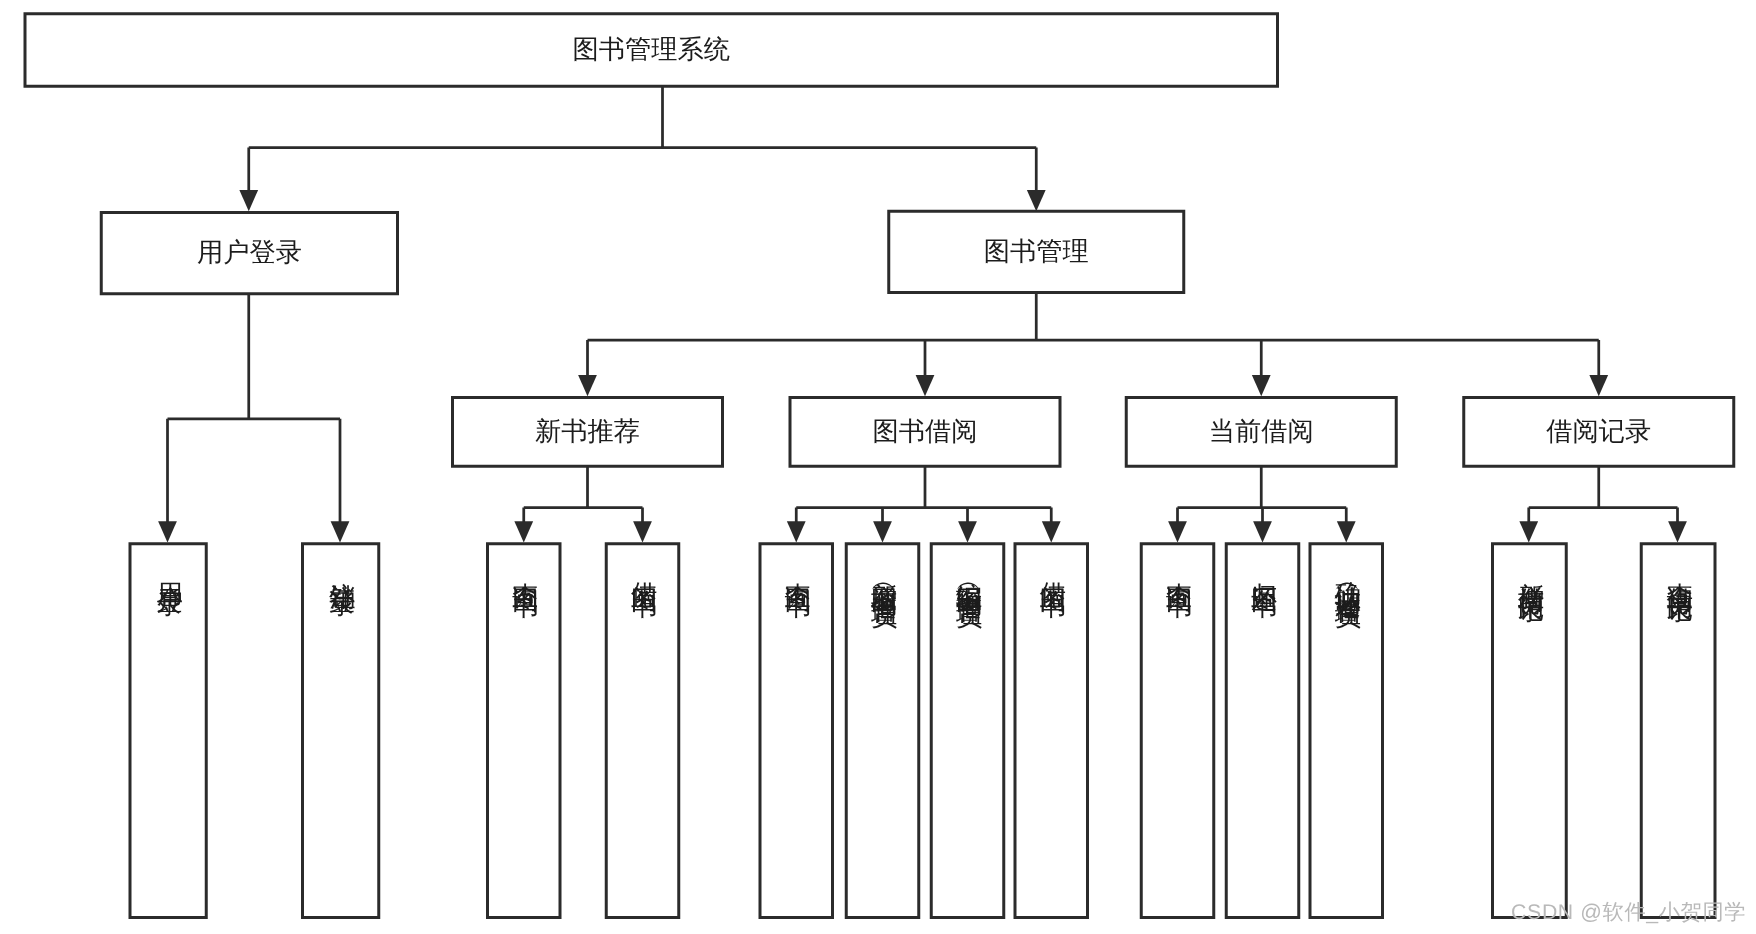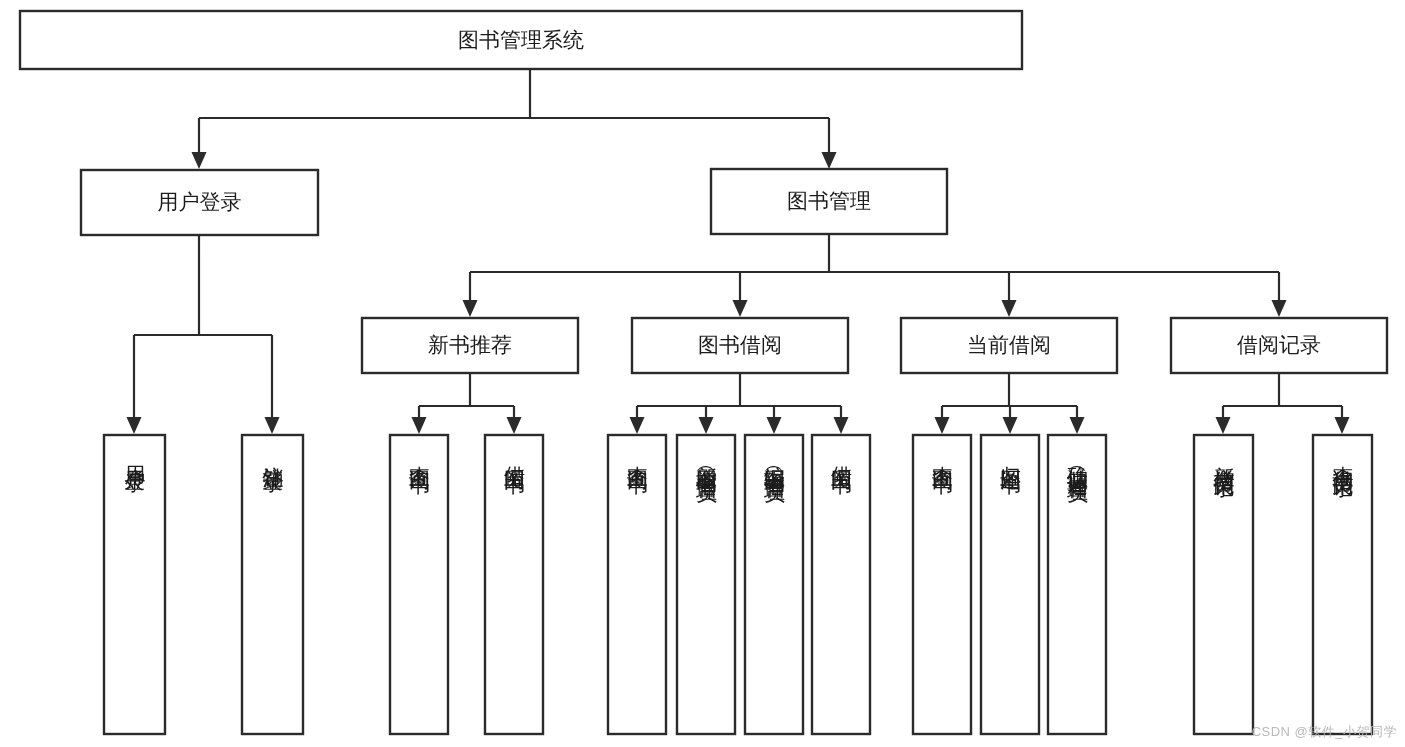--- a/index.html
+++ b/index.html
@@ -63,21 +63,21 @@
     line-height: 1.18;
     color: #1c1c1c;
     letter-spacing: 2.5px;
     white-space: nowrap;
   }
   #watermark {
     position: absolute;
     right: 8px;
     bottom: 6px;
     font-family: "Liberation Sans", "DejaVu Sans", sans-serif;
-    font-size: 13px;
+    font-size: 17px;
     color: #b9b9b9;
     letter-spacing: 0.5px;
     white-space: nowrap;
   }
 </style>
 </head>
 <body>
 
 <div id="canvas">
   <svg id="diagram-svg" viewBox="0 0 1405 747">

